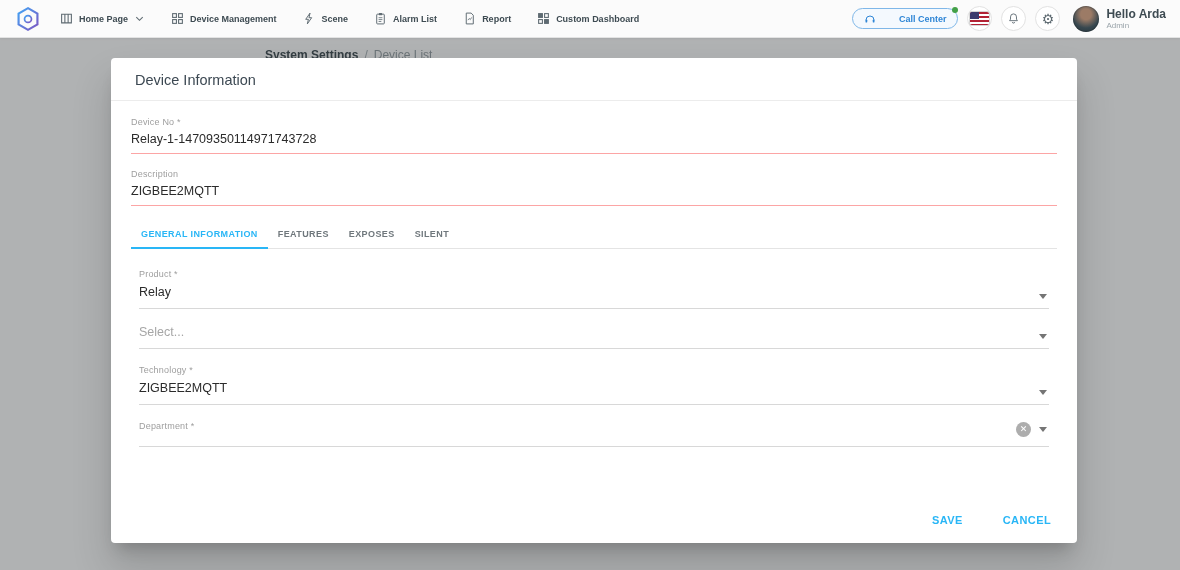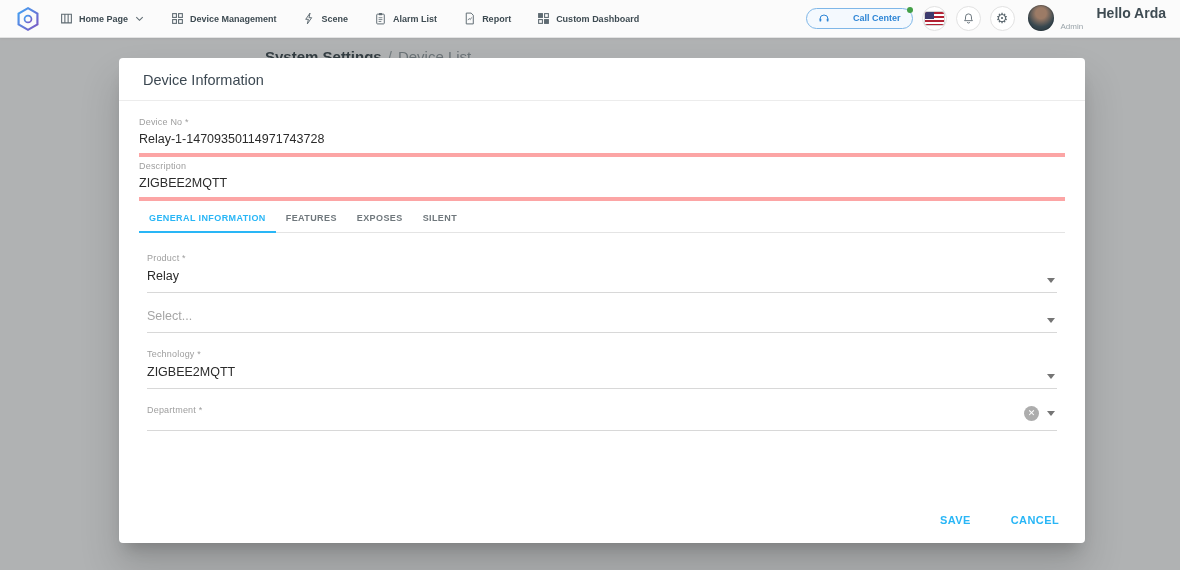--- a/index.html
+++ b/index.html
@@ -27,42 +27,42 @@
     background:#fff; display:flex; align-items:center; justify-content:center; cursor:pointer; }
   .flag { position:relative; width:19px; height:13px; border-radius:2px; overflow:hidden;
     background:repeating-linear-gradient(to bottom,#b22234 0 2px,#ffffff 2px 4px); box-shadow:0 0 0 1px #d6d6d6; }
   .flag .canton { position:absolute; left:0; top:0; width:9px; height:7px; background:#3c3b6e; }
   .gear-glyph { font-size:14px; color:#5f6b72; line-height:1; }
   .user-chip { display:flex; align-items:center; gap:7px; margin-left:4px; cursor:pointer; }
   .avatar { width:26px; height:26px; border-radius:50%;
     background:radial-gradient(circle at 50% 32%, #9c7b66 24%, #37474f 62%, #263238 100%);
     box-shadow:inset 0 0 0 1px rgba(0,0,0,.15); }
   .user-texts { display:flex; flex-direction:column; line-height:1.2; }
-  .user-name { font-size:14px; font-weight:700; color:#3e4b52;margin-left:36px; }
+  .user-name { font-size:12px; font-weight:700; color:#3e4b52; }
   .user-role { font-size:8px; color:#9aa4aa; }
 
   
   .page { position:absolute; left:0; top:38px; width:1180px; height:532px; background:#f0f1f2; }
-  .breadcrumb { position:absolute; left:265px; top:10px; font-size:15px; display:flex; gap:6px; align-items:flex-start; }
+  .breadcrumb { position:absolute; left:265px; top:10px; font-size:12px; display:flex; gap:6px; align-items:flex-start; }
   .crumb-section { color:#3e4b52; font-weight:700; }
   .crumb-sep { color:#9aa4aa; }
   .crumb-page { color:#8d979d; }
 
   .backdrop { position:absolute; left:0; top:38px; width:1180px; height:532px;
     background:rgba(30,32,34,0.30); z-index:60; }
 
   
-  .dialog { position:absolute; left:119px; top:58px; width:966px; height:485px;
+  .dialog { position:absolute; left:111px; top:58px; width:966px; height:485px;
     background:#ffffff; border-radius:4px; z-index:70;
     box-shadow:0 11px 15px -7px rgba(0,0,0,.2), 0 24px 38px 3px rgba(0,0,0,.14); }
   .dialog-title { padding:14px 24px 12px 24px; font-size:14.5px; font-weight:500; color:#3c4852;
     border-bottom:1px solid #ececec; }
   .dialog-body { position:relative; padding:16px 20px 0 20px; height:calc(100% - 42px); }
 
-  .tfield { border-bottom:4px solid #fca5a5; padding-bottom:7px; margin-bottom:4px; }
+  .tfield { border-bottom:1px solid #fca5a5; padding-bottom:7px; margin-bottom:15px; }
   .tfield-label { font-size:9px; color:#9e9e9e; letter-spacing:.2px; margin-bottom:5px; }
   .tfield-input { display:block; width:100%; border:none; outline:none; background:transparent;
     font-family:"Liberation Sans", sans-serif; font-size:12.5px; color:#2b2b2b; padding:0; }
 
   .tabs { display:flex; align-items:flex-end; border-bottom:1px solid #e4e4e4; margin-top:2px; }
   .tab { background:none; border:none; cursor:pointer; font-family:"Liberation Sans", sans-serif;
     font-size:9px; font-weight:700; letter-spacing:.4px; color:#6f777c;
     padding:8px 10px 9px 10px; position:relative; white-space:nowrap; }
   .tab.active { color:#29b6f6; }
   .tab.active::after { content:""; position:absolute; left:0; right:0; bottom:-1px; height:2px; background:#29b6f6; }

